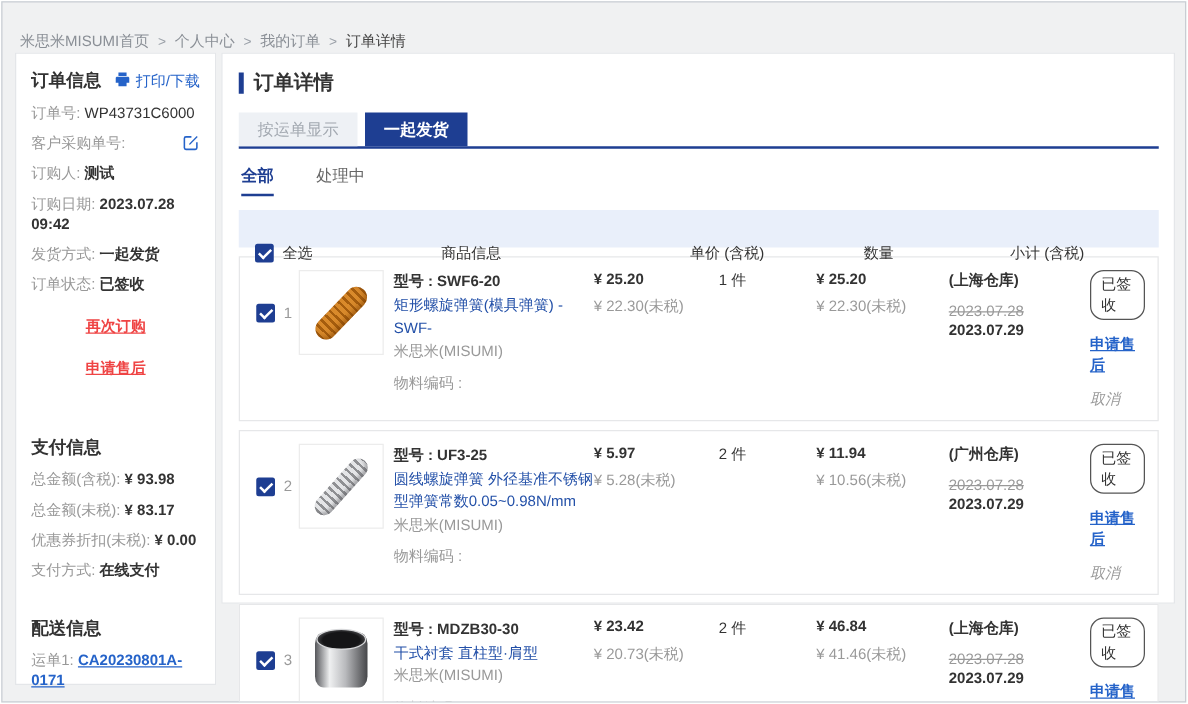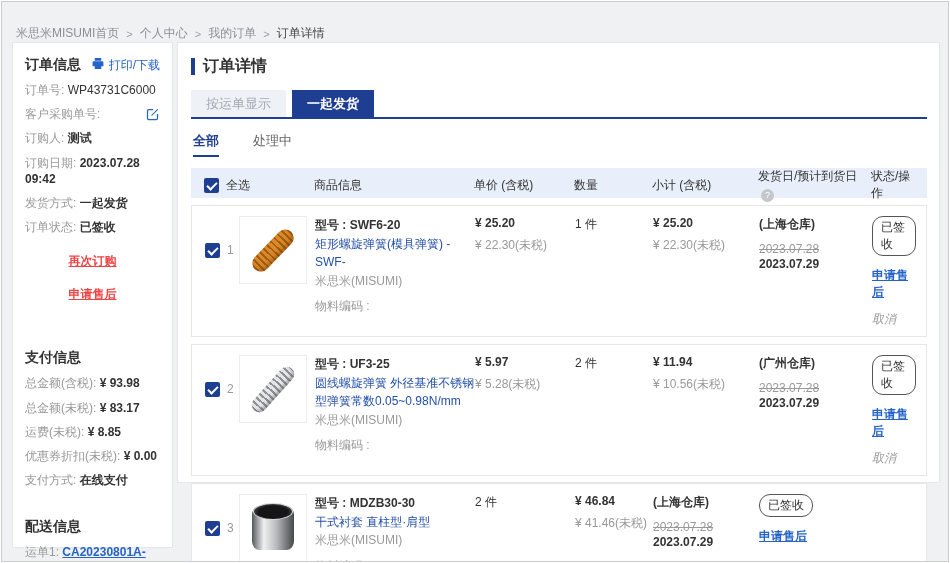--- a/index.html
+++ b/index.html
@@ -39,21 +39,21 @@
   .tabs { display:flex; gap:6px; margin-top:13px; border-bottom:2px solid #1e3e92; }
   .tab { padding:5px 15px 4px; font-size:13px; cursor:pointer; }
   .tab.inactive { background:#eef1f5; color:#a3a9b1; }
   .tab.active { background:#1e3e92; color:#fff; font-weight:600; }
   .subtabs { display:flex; gap:34px; margin:13px 0 11px 2px; font-size:13px; }
   .subtab { cursor:pointer; color:#666; padding-bottom:5px; }
   .subtab.active { color:#1e3e92; font-weight:700; border-bottom:2px solid #1e3e92; }
 
   
   .thead { display:grid; grid-template-columns:110px 160px 100px 78px 106px 113px minmax(0,1fr);
-           align-items:center; background:#e9effa; height:30px; padding:0 10px 0 13px; font-size:12px; color:#333; }
+           align-items:center; background:#e9effa; height:30px; padding:0 10px 0 13px; font-size:12px; color:#333;gap:39px; }
   .thead .selwrap { display:flex; align-items:center; gap:7px; }
   .cb { width:15px; height:15px; background:#1e3e92; border-radius:2px; position:relative; cursor:pointer; flex:0 0 15px; }
   .cb::after { content:""; position:absolute; left:5px; top:2px; width:4px; height:8px; border:solid #fff; border-width:0 2px 2px 0; transform:rotate(45deg); }
   .help { display:inline-block; width:13px; height:13px; border-radius:50%; background:#c3c7cc; color:#fff;
           font-size:9px; line-height:13px; text-align:center; margin-left:3px; vertical-align:-2px; cursor:pointer; }
   .help::after { content:"?"; }
 
   .row { display:grid; grid-template-columns:34px 76px 160px 100px 78px 106px 113px minmax(0,1fr);
          border:1px solid #e6e7e9; background:#fff; margin-top:7px; padding:10px 10px 8px 13px; align-items:start; font-size:12px; }
   .sel { display:flex; align-items:center; gap:7px; height:68px; }
@@ -151,24 +151,20 @@
       <div class="side-title">支付信息</div>
       <div class="f">
         <span class="lbl">总金额(含税):</span>
         <span class="val strong">¥ 93.98</span>
       </div>
       <div class="f">
         <span class="lbl">总金额(未税):</span>
         <span class="val strong">¥ 83.17</span>
       </div>
       <div class="f">
-        <span class="lbl">运费(未税):</span>
-        <span class="val strong">¥ 8.85</span>
-      </div>
-      <div class="f">
         <span class="lbl">优惠券折扣(未税):</span>
         <span class="val strong">¥ 0.00</span>
       </div>
       <div class="f">
         <span class="lbl">支付方式:</span>
         <span class="val strong">在线支付</span>
       </div>
     </div>
 
     <div class="section">
@@ -287,20 +283,24 @@
       </div>
       <div class="imgbox">
           <div class="bushing"></div>
         </div>
       <div class="pname">
         <div class="model">型号 : MDZB30-30</div>
         <div class="desc">干式衬套  直柱型·肩型</div>
         <div class="brand">米思米(MISUMI)</div>
         <div class="mcode">物料编码 :</div>
       </div>
+      <div class="price">
+        <div class="p1">¥ 23.42</div>
+        <div class="p2">¥ 20.73(未税)</div>
+      </div>
       <div class="qty">2 件</div>
       <div class="price">
         <div class="p1">¥ 46.84</div>
         <div class="p2">¥ 41.46(未税)</div>
       </div>
       <div class="ship">
         <div class="wh">(上海仓库)</div>
         <div class="old">2023.07.28</div>
         <div class="new">2023.07.29</div>
       </div>

